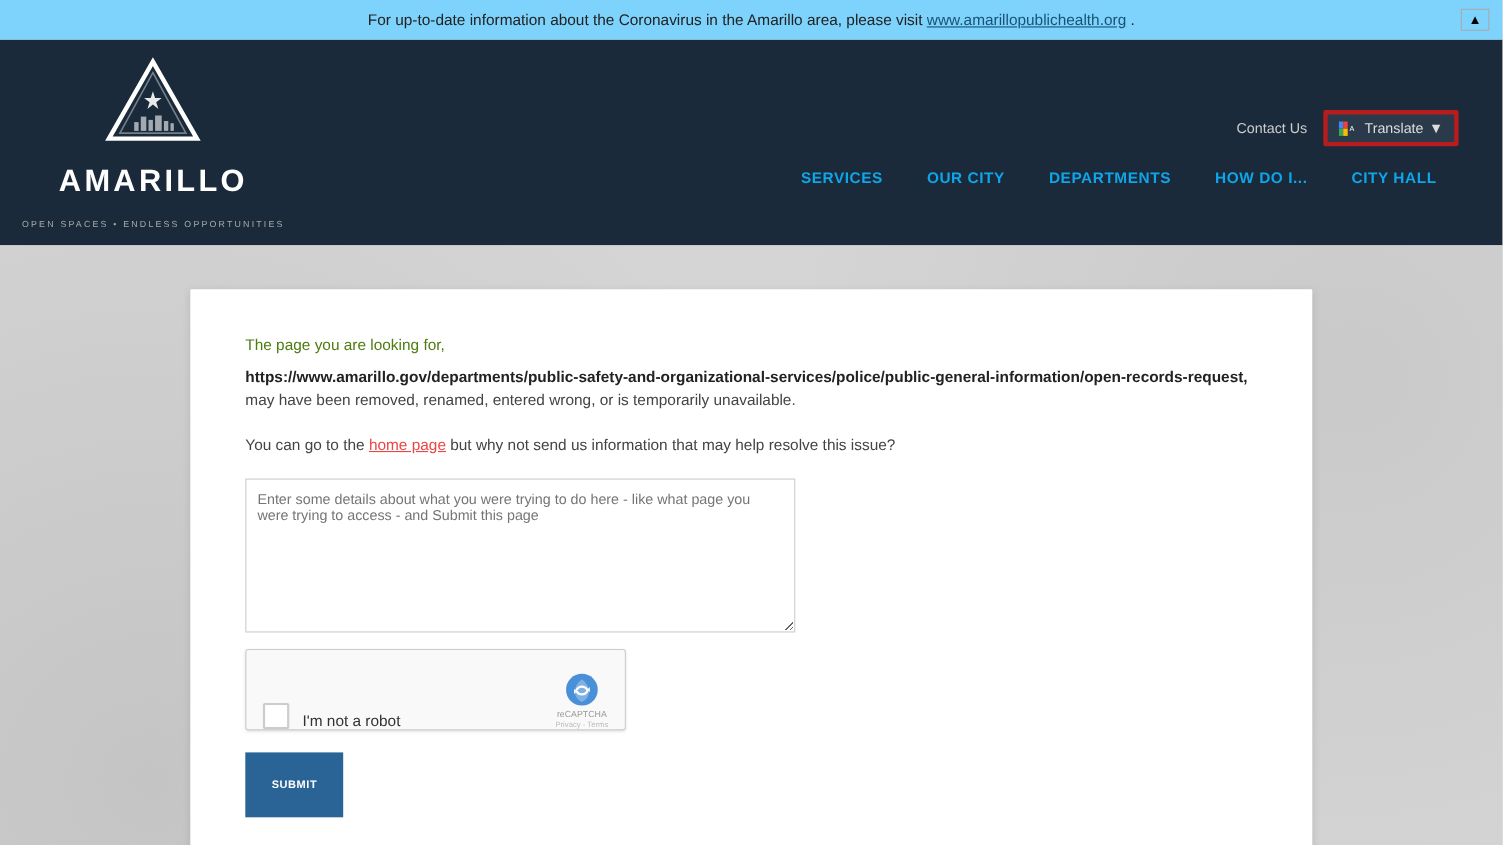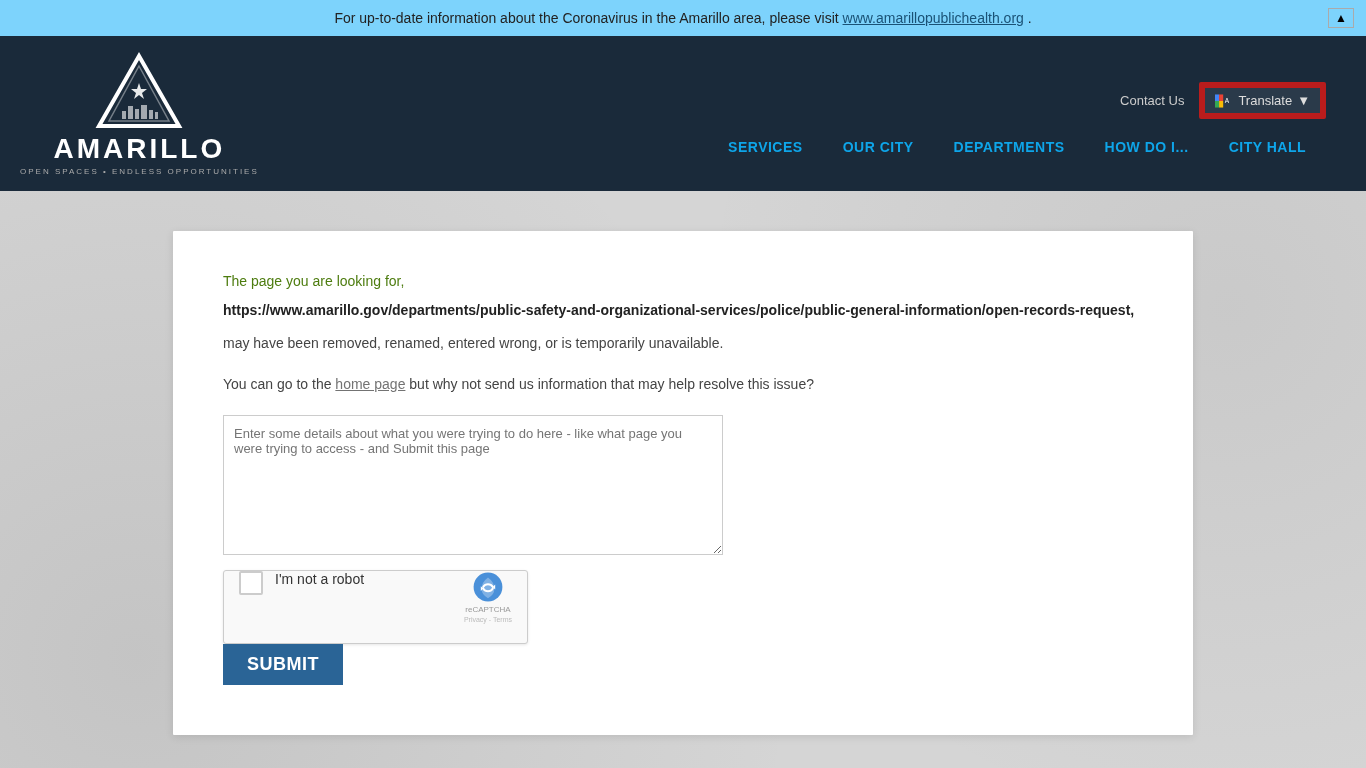--- a/index.html
+++ b/index.html
@@ -34,20 +34,21 @@
       align-items: center;
       justify-content: space-between;
       padding: 0 40px 0 20px;
       min-height: 140px;
     }
     .logo-area {
       display: flex;
       flex-direction: column;
       align-items: center;
       padding: 15px 0;
+      gap: 16px;
     }
     .logo-triangle {
       width: 90px;
       height: 80px;
       position: relative;
     }
     .logo-text {
       color: white;
       font-size: 28px;
       font-weight: bold;
@@ -79,21 +80,21 @@
       color: #ccc;
       font-size: 13px;
       text-decoration: none;
       cursor: pointer;
     }
     .translate-btn {
       display: flex;
       align-items: center;
       gap: 5px;
       background: #2a3a4a;
-      border: 6px solid #b91c1c;
+      border: 4px solid #b91c1c;
       padding: 5px 10px;
       color: #ddd;
       font-size: 13px;
       cursor: pointer;
       border-radius: 2px;
     }
     .translate-icon {
       width: 18px;
       height: 14px;
       display: inline-block;
@@ -164,57 +165,58 @@
       font-size: 14px;
       font-weight: bold;
       color: #222;
       word-break: break-all;
       line-height: 1.5;
     }
 
     .may-have-text {
       font-size: 14px;
       color: #444;
-      margin-top: 12px;
+      margin-top: 0;
       margin-bottom: 20px;
       line-height: 1.5;
     }
 
     .goto-text {
       font-size: 14px;
       color: #444;
       margin-bottom: 20px;
       line-height: 1.5;
     }
     .goto-text a {
-      color: #737373;
+      color: #ef4444;
     }
 
     .feedback-textarea {
       width: 500px;
       height: 140px;
       border: 1px solid #ccc;
       padding: 10px;
       font-size: 13px;
       color: #888;
       resize: vertical;
       font-family: Arial, sans-serif;
       display: block;
       margin-bottom: 15px;
     }
 
     
     .recaptcha-box {
-      width: 305px;
+      width: 346px;
       height: 74px;
       border: 1px solid #ccc;
       background: #f9f9f9;
       display: flex;
-      align-items: flex-start;
+      align-items: flex-end;
       padding: 0 15px;
+      margin-bottom: 20px;
       border-radius: 3px;
       box-shadow: 0 1px 3px rgba(0,0,0,0.1);
     }
     .recaptcha-checkbox {
       width: 24px;
       height: 24px;
       border: 2px solid #ccc;
       border-radius: 2px;
       margin-right: 12px;
       flex-shrink: 0;
@@ -242,22 +244,22 @@
     }
     .recaptcha-terms {
       font-size: 7px;
       color: #bbb;
     }
 
     .submit-btn {
       background: #2a6496;
       color: white;
       border: none;
-      padding: 10px 24px;
-      font-size: 18px;
+      padding: 24px 24px;
+      font-size: 10px;
       font-weight: bold;
       cursor: pointer;
       text-transform: uppercase;
       letter-spacing: 0.5px;
     }
 
     
   </style>
 </head>
 <body>

